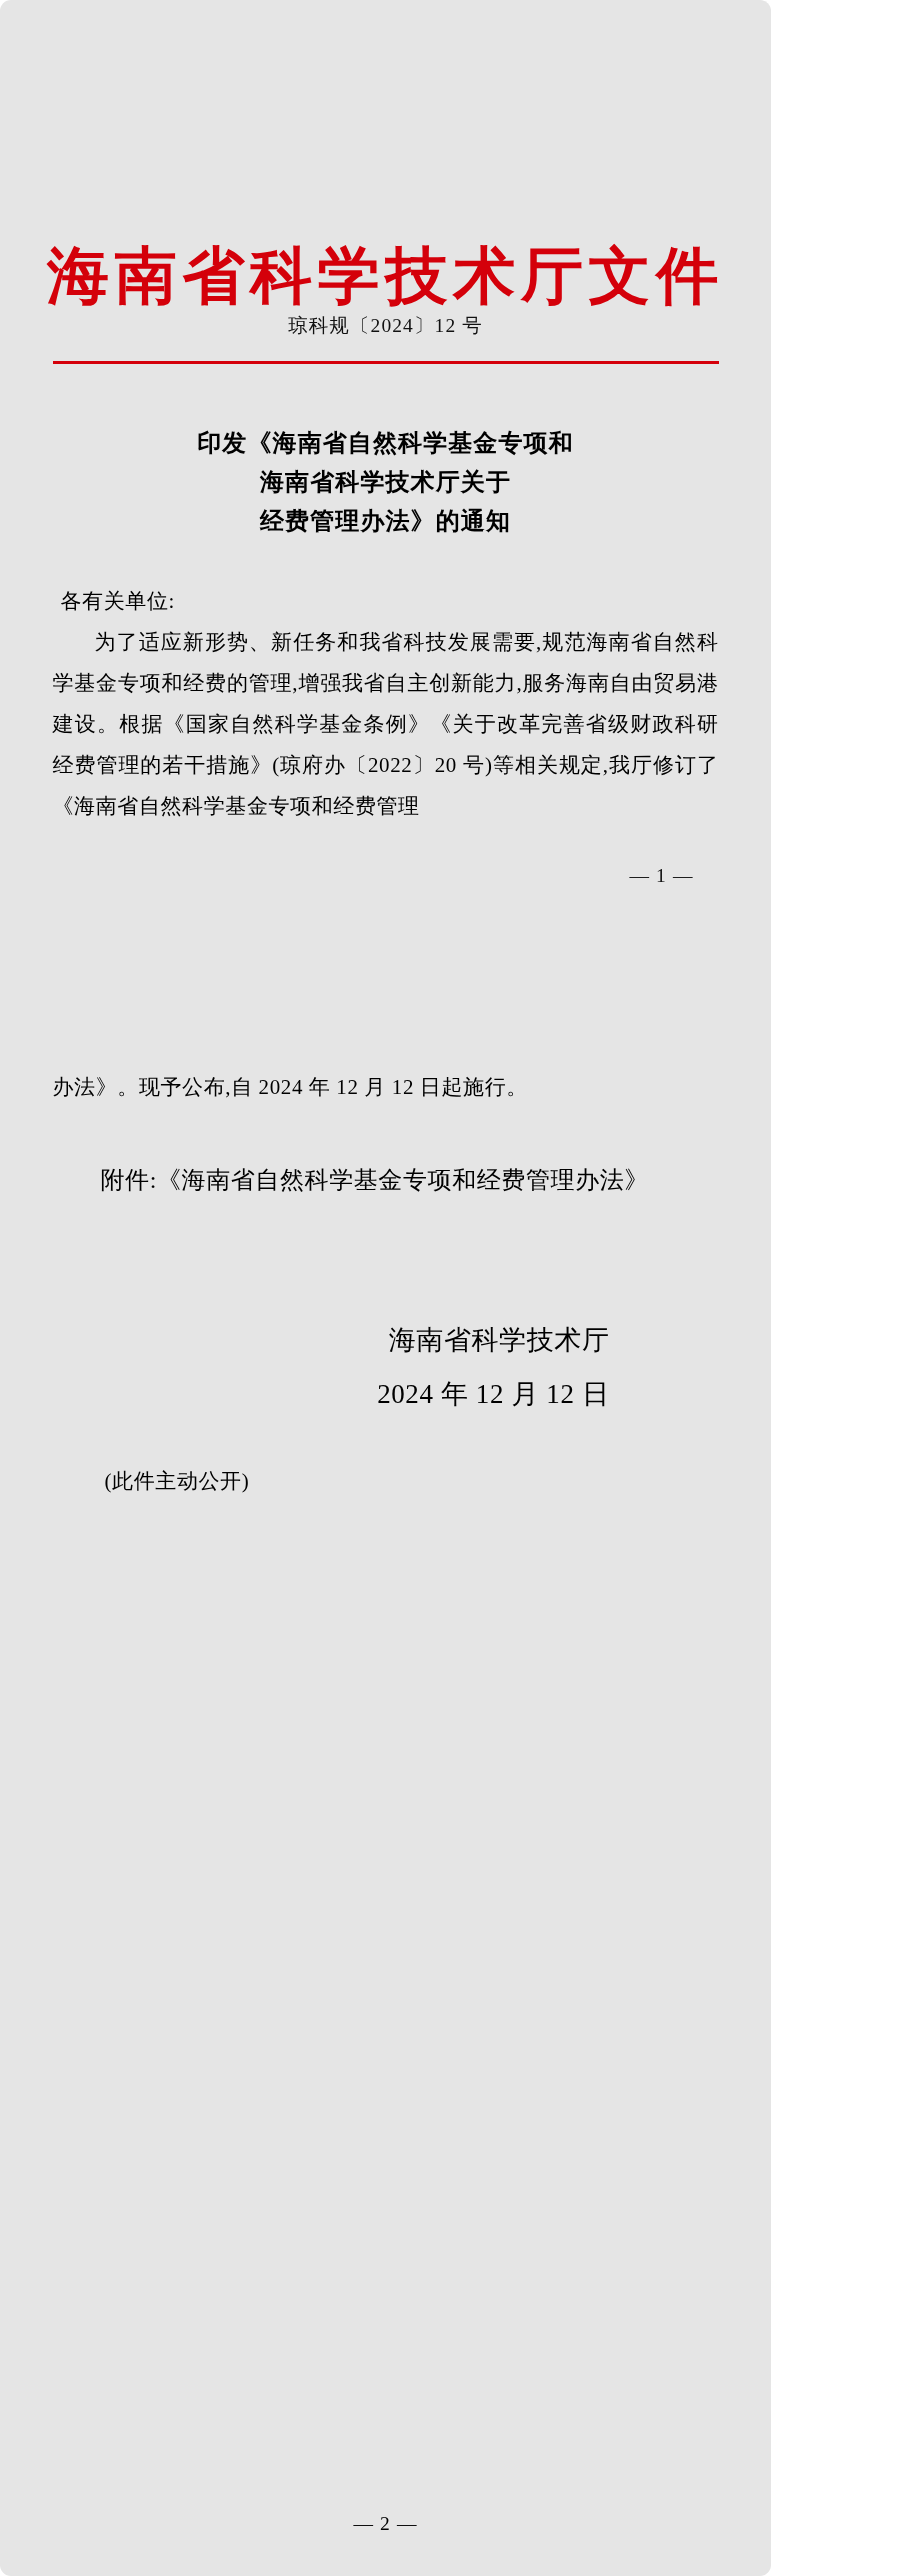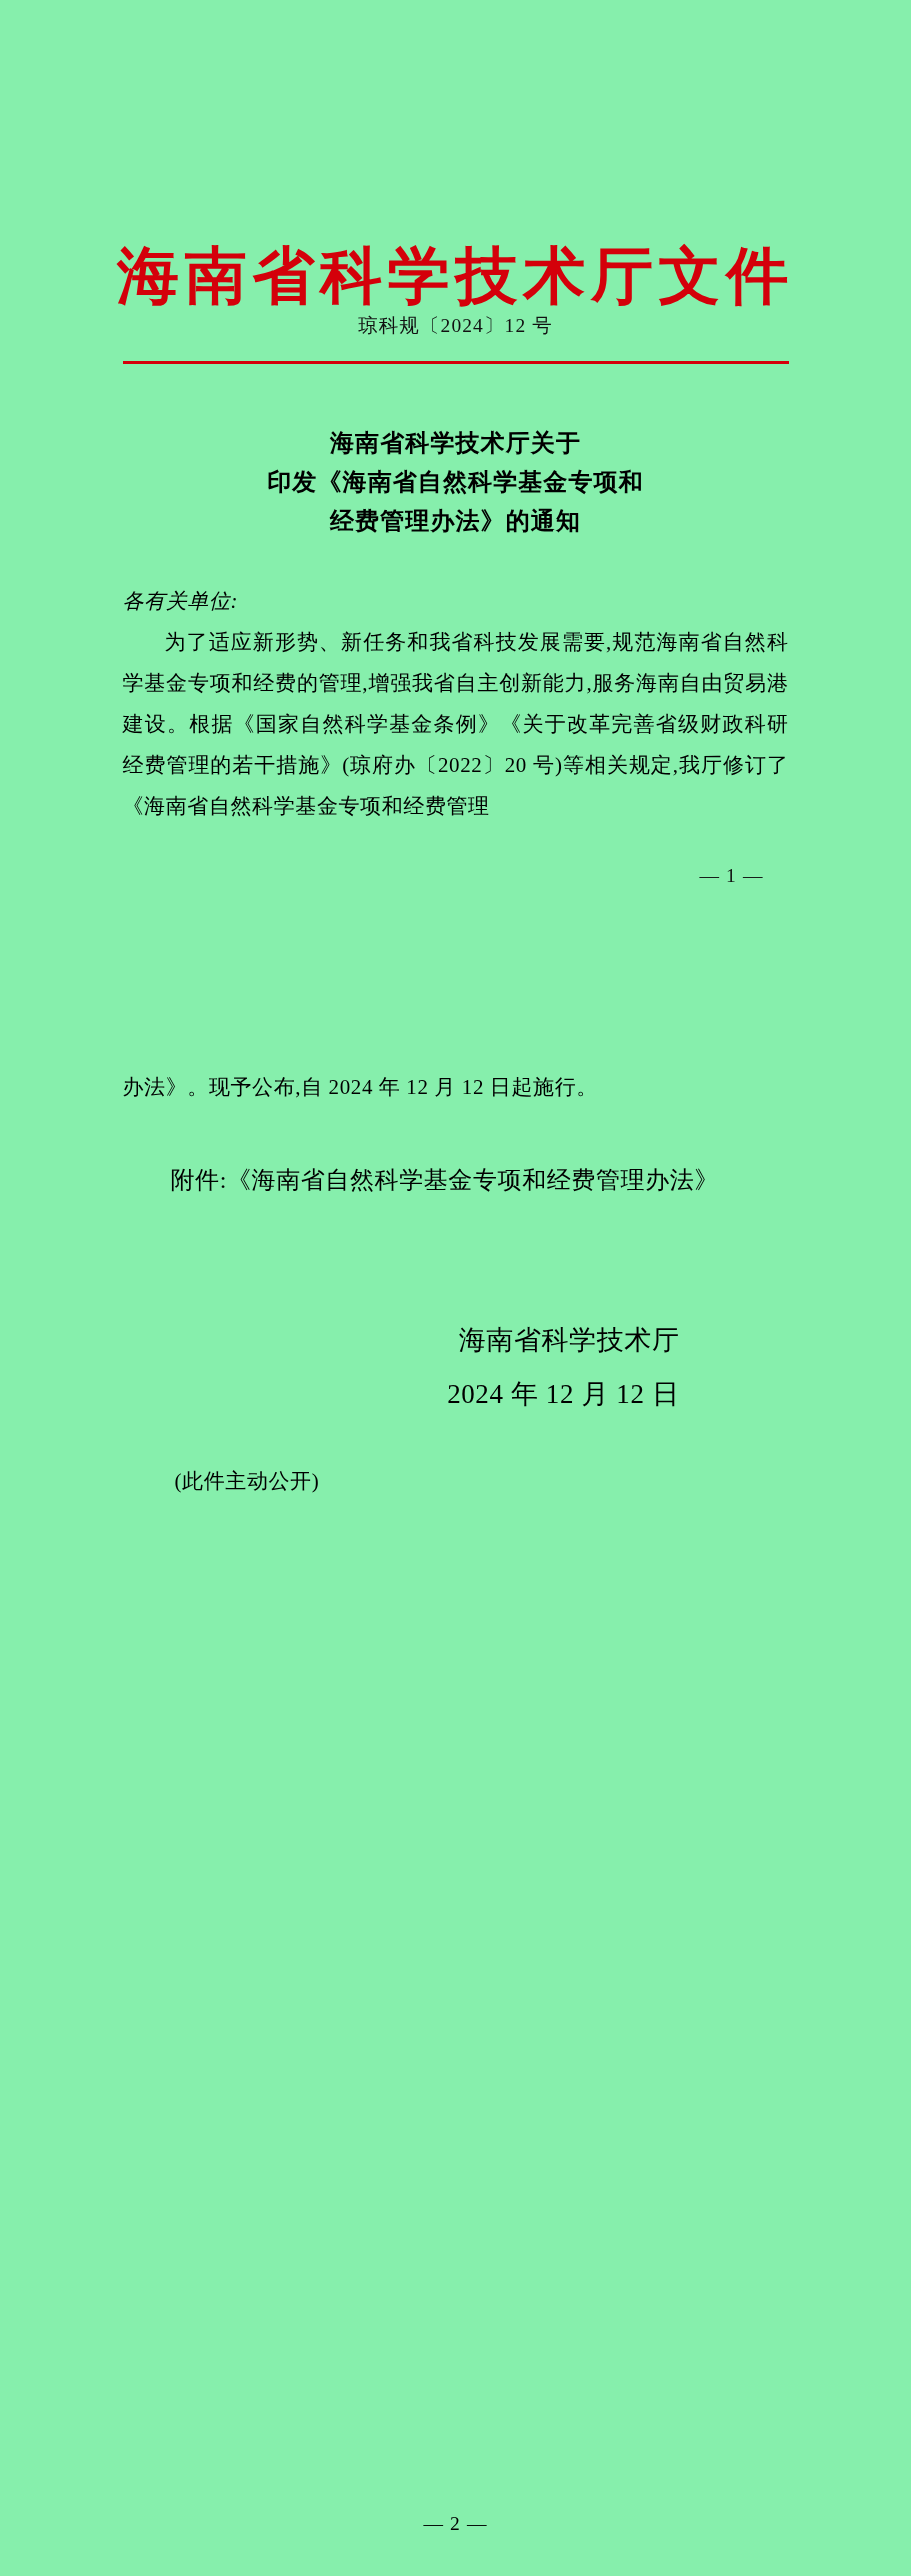--- a/index.html
+++ b/index.html
@@ -7,24 +7,25 @@
     padding: 0;
     background: #ffffff;
   }
   body {
     width: 911px;
     font-family: "Liberation Serif", "DejaVu Serif", serif;
     color: #000000;
   }
   .page {
     position: relative;
-    width: 911px;
+    width: 771px;
     min-height: 2576px;
-    background: #86efac;
+    background: #e5e5e5;
     box-sizing: border-box;
+    border-radius: 11px;
   }
 
   
   .masthead {
     text-align: center;
     padding-top: 241px;
   }
   .masthead-title {
     color: #d4000a;
     font-family: "Liberation Serif", "DejaVu Serif", serif;
@@ -64,22 +65,21 @@
   
   .body-wrap {
     margin: 0 auto;
     width: 666px;
     padding-top: 40px;
     font-size: 21px;
     line-height: 1.95;
     letter-spacing: 0.6px;
   }
   .salutation {
-    margin: 0 0 0 0;
-    font-style: italic;
+    margin: 0 0 0 8px;
   }
   .para {
     margin: 0;
     text-indent: 2em;
     text-align: justify;
   }
   .para-cont {
     margin: 0;
     text-align: justify;
   }
@@ -138,22 +138,22 @@
 
   <div class="masthead">
     <div class="masthead-title">海南省科学技术厅文件</div>
   </div>
 
   <div class="doc-number">琼科规〔2024〕12 号</div>
 
   <div class="red-rule"></div>
 
   <div class="title-block">
+    <span class="title-line">印发《海南省自然科学基金专项和</span>
     <span class="title-line">海南省科学技术厅关于</span>
-    <span class="title-line">印发《海南省自然科学基金专项和</span>
     <span class="title-line">经费管理办法》的通知</span>
   </div>
 
   <div class="body-wrap">
     <p class="salutation">各有关单位:</p>
 
     <p class="para">为了适应新形势、新任务和我省科技发展需要,规范海南省自然科学基金专项和经费的管理,增强我省自主创新能力,服务海南自由贸易港建设。根据《国家自然科学基金条例》《关于改革完善省级财政科研经费管理的若干措施》(琼府办〔2022〕20 号)等相关规定,我厅修订了《海南省自然科学基金专项和经费管理</p>
 
     <div class="page-num">— 1 —</div>
 

